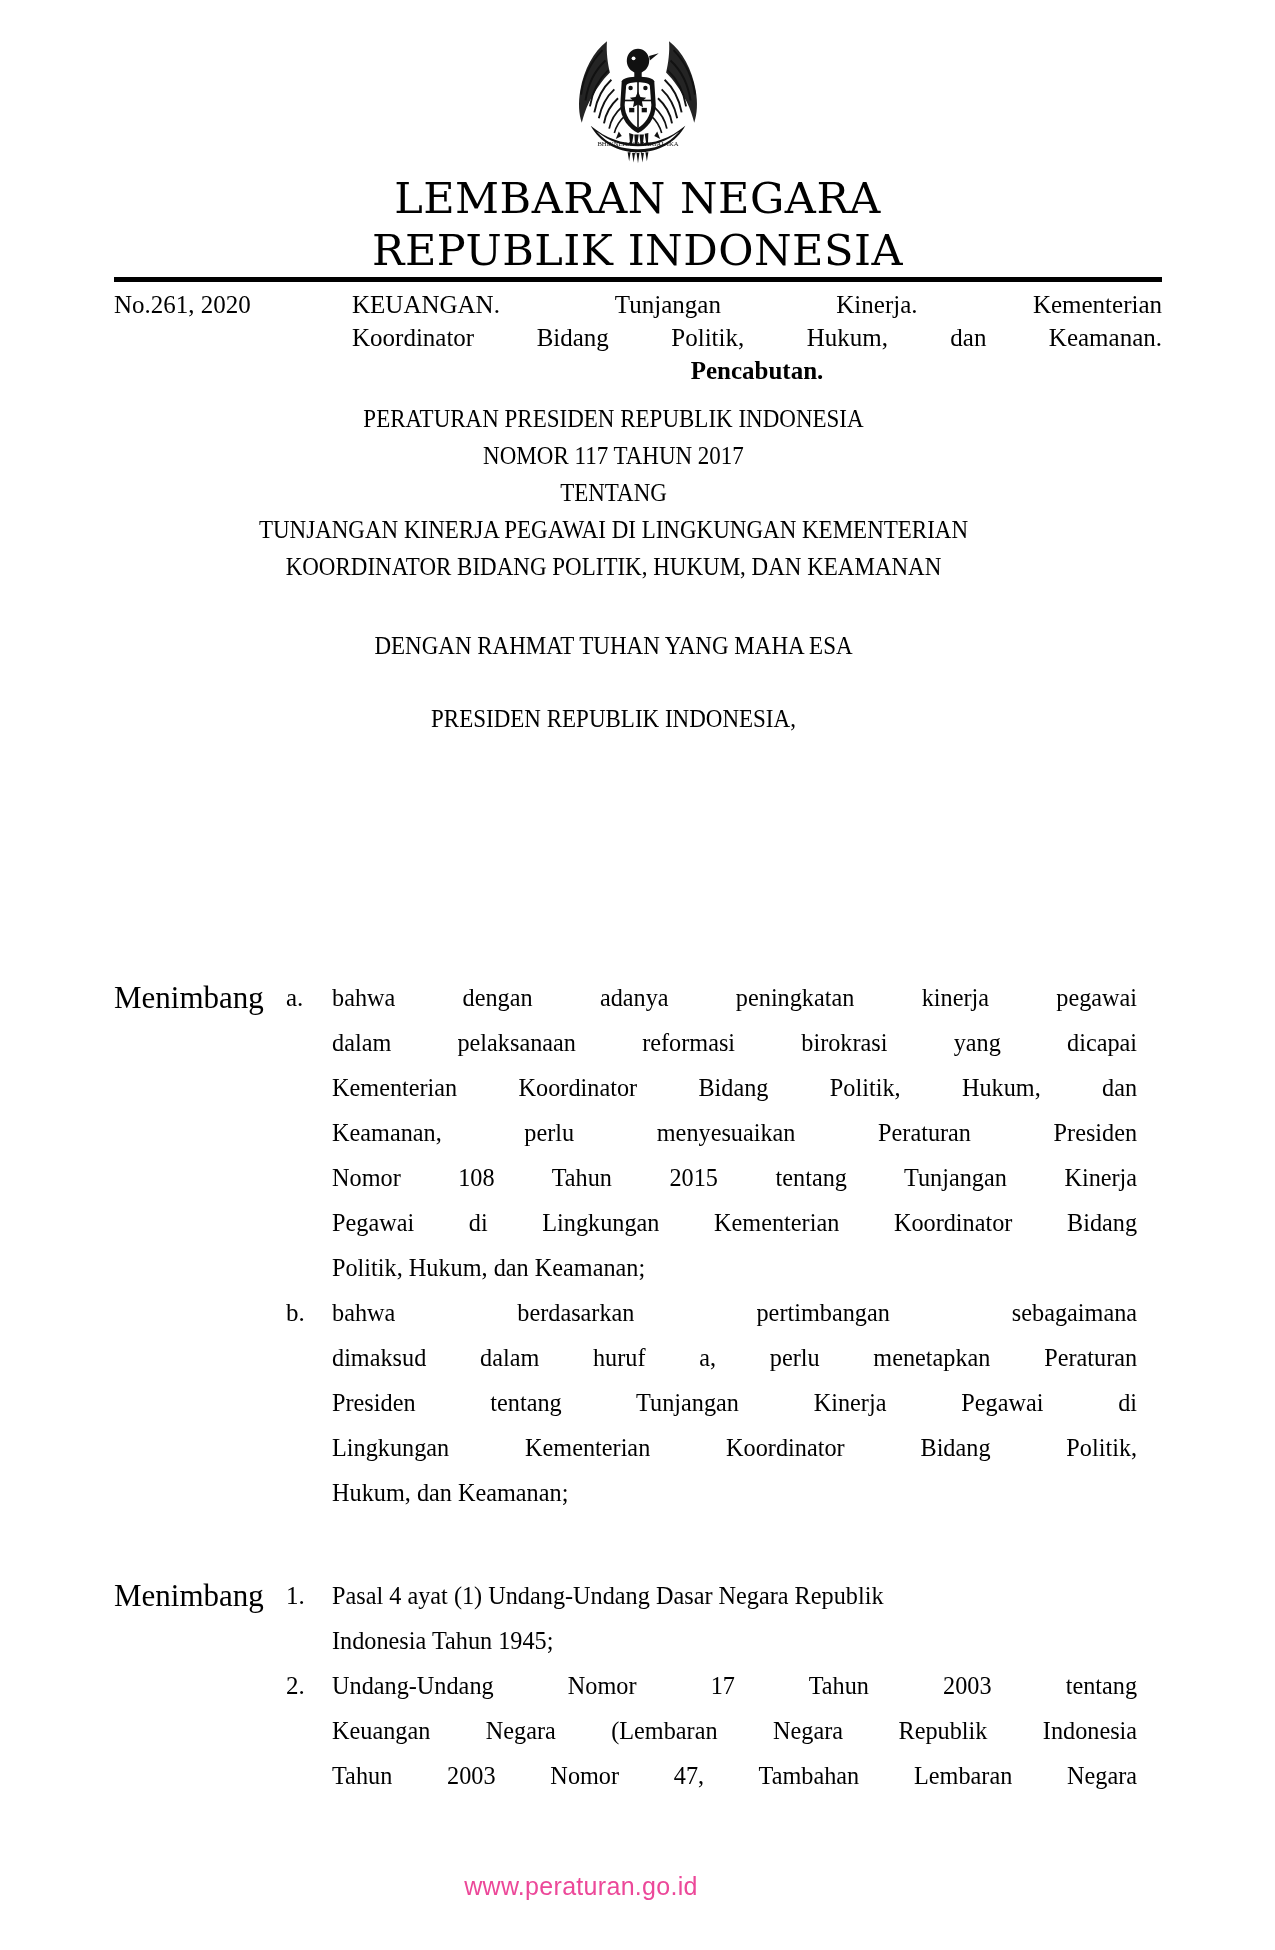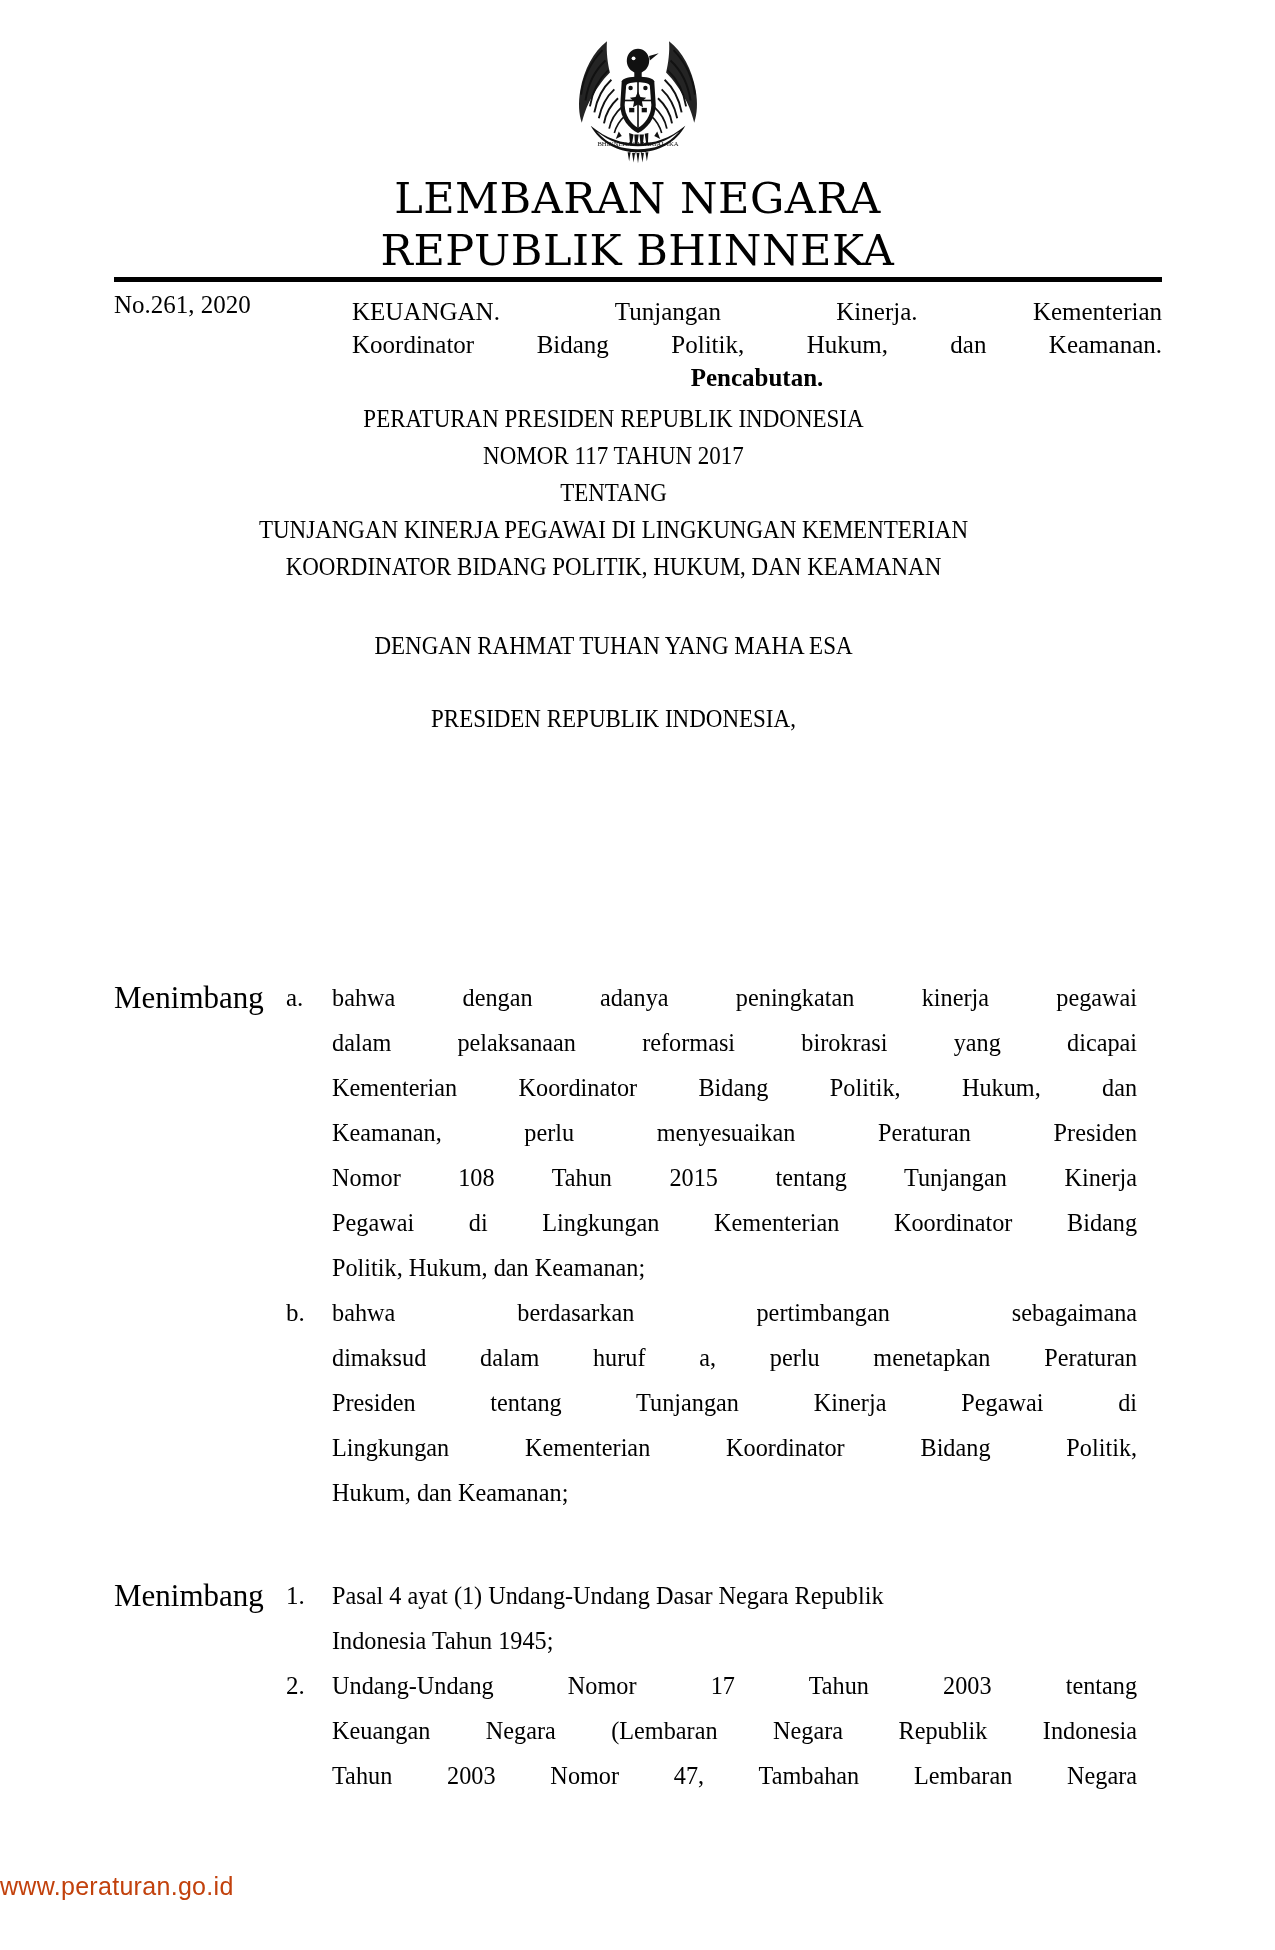--- a/index.html
+++ b/index.html
@@ -82,21 +82,20 @@
   }
   .info-subject {
     position: absolute;
     left: 238px;
     top: 0;
     width: 810px;
     font-size: 25px;
     line-height: 33px;
     text-align: justify;
     text-justify: inter-word;
-    margin-top: 7px;
   }
   .info-subject > span { display: block; }
   .info-subject .just {
     text-align: justify;
     text-align-last: justify;
   }
   .info-subject .last {
     text-align: center;
     font-weight: bold;
   }
@@ -186,24 +185,24 @@
   }
 
   .gap-section { height: 58px; }
 
   
   .footer {
     position: absolute;
     left: 0;
     top: 1872px;
     width: 1162px;
-    text-align: left;
+    text-align: center;
     font-family: "Liberation Sans", "DejaVu Sans", sans-serif;
     font-size: 25px;
-    color: #c2410c;
+    color: #ec4899;
     letter-spacing: 0.3px;
   }
 </style>
 </head>
 <body>
 
 <div class="page">
 
   <div class="emblem-wrap">
     <svg class="emblem" viewBox="0 0 200 192" aria-hidden="true">
@@ -271,21 +270,21 @@
           <path d="M98 169 L100 183 L102 169 Z"></path>
           <path d="M104 169 L106 182 L108 169 Z"></path>
           <path d="M110 168 L112 180 L114 168 Z"></path>
         </g>
       </g>
     </svg>
   </div>
 
   <div class="masthead">
     <div class="masthead-line">LEMBARAN NEGARA</div>
-    <div class="masthead-line">REPUBLIK BHINNEKA</div>
+    <div class="masthead-line">REPUBLIK INDONESIA</div>
   </div>
 
   <div class="rule"></div>
 
   <div class="info-row">
     <div class="info-no">No.261, 2020</div>
     <div class="info-subject">
       <span class="just">KEUANGAN.  Tunjangan  Kinerja.  Kementerian</span>
       <span class="just">Koordinator  Bidang  Politik,  Hukum,  dan  Keamanan.</span>
       <span class="last">Pencabutan.</span>

